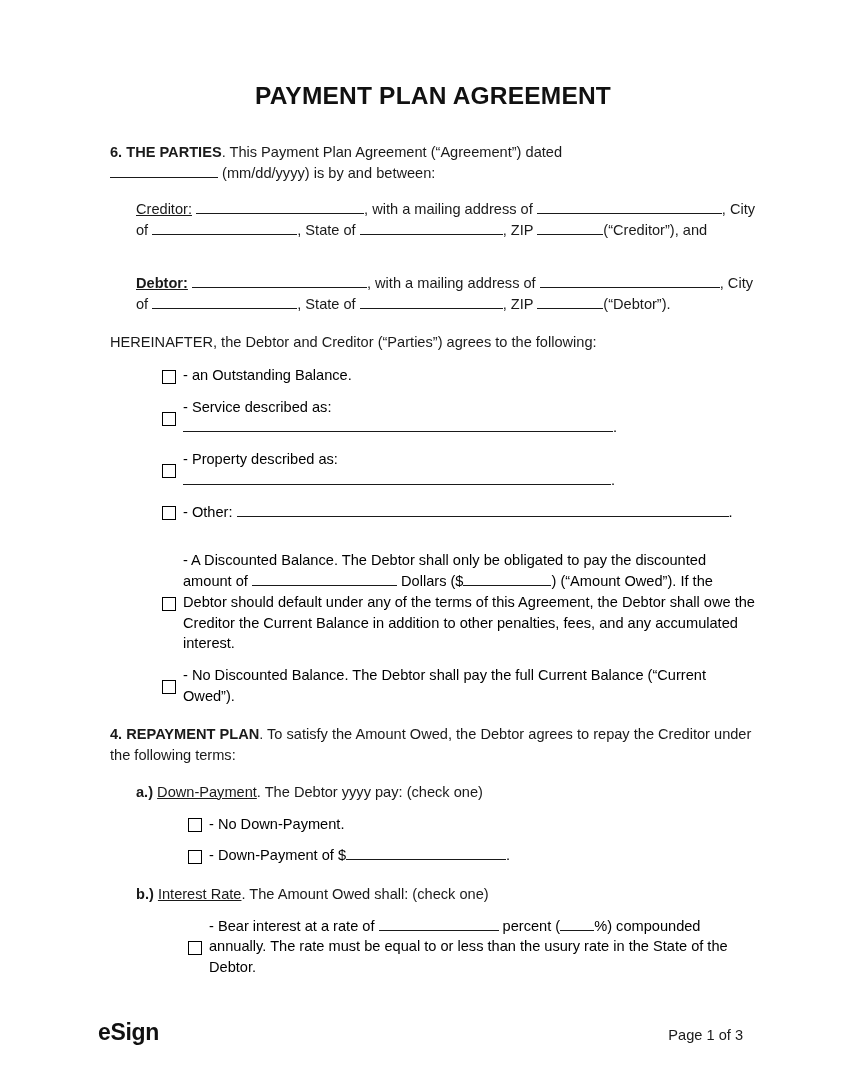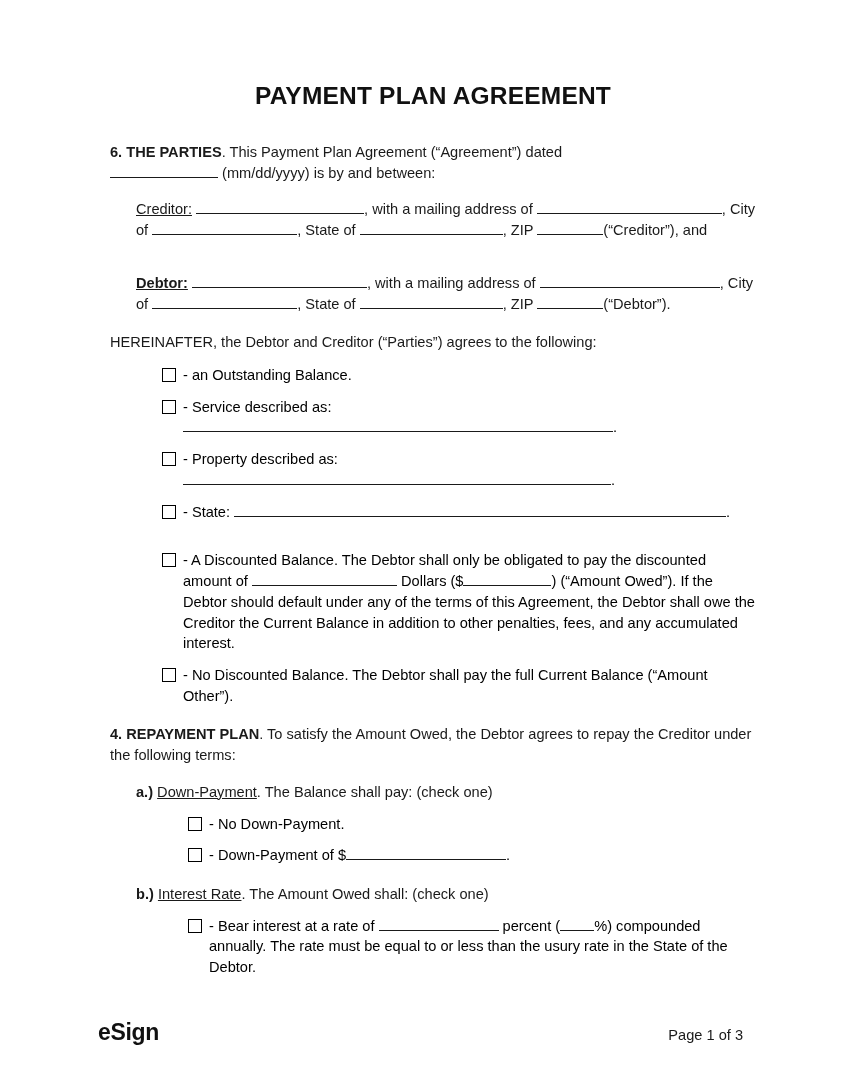--- a/index.html
+++ b/index.html
@@ -61,21 +61,21 @@
     margin-left: 26px;
   }
   .indent2 {
     margin-left: 52px;
   }
   .indent3 {
     margin-left: 78px;
   }
   .cb-row {
     display: flex;
-    align-items: flex-start;
+    align-items: center;
     margin-top: 11px;
   }
   .cb {
     width: 12px;
     height: 12px;
     border: 1.6px solid #000;
     flex: 0 0 auto;
     margin-top: 3px;
     margin-right: 7px;
     background: #fff;
@@ -158,49 +158,49 @@
       <div class="cb-row">
         <span class="cb"></span>
         <span class="cb-text">
           <span>- Property described as:</span>
           <span class="fill" style="width:428px;"></span>.
         </span>
       </div>
       <div class="cb-row">
         <span class="cb"></span>
         <span class="cb-text">
-          <span>- State:</span>
+          <span>- Other:</span>
           <span class="fill" style="width:492px;"></span>.
         </span>
       </div>
     </div>
 
 
     <div class="indent2" style="margin-top:28px;">
       <div class="cb-row">
         <span class="cb"></span>
         <span class="cb-text">
           <span>- A Discounted Balance. The Debtor shall only be obligated to pay the discounted amount of</span>
           <span class="fill" style="width:145px;"></span>
           <span>Dollars ($</span><span class="fill" style="width:88px;"></span><span>) (“Amount Owed”). If the Debtor should default under any of the terms of this Agreement, the Debtor shall owe the Creditor the Current Balance in addition to other penalties, fees, and any accumulated interest.</span>
         </span>
       </div>
       <div class="cb-row">
         <span class="cb"></span>
-        <span class="cb-text">- No Discounted Balance. The Debtor shall pay the full Current Balance (“Amount Other”).</span>
+        <span class="cb-text">- No Discounted Balance. The Debtor shall pay the full Current Balance (“Current Owed”).</span>
       </div>
     </div>
 
     <div class="sec body-text">
       <span class="sec-num">4. REPAYMENT PLAN</span><span>. To satisfy the Amount Owed, the Debtor agrees to repay the Creditor under the following terms:</span>
     </div>
 
     <div class="body-text indent" style="margin-top:16px;">
       <span class="bold">a.)</span>
-      <span class="u">Down-Payment</span><span>. The Balance shall pay: (check one)</span>
+      <span class="u">Down-Payment</span><span>. The Debtor yyyy pay: (check one)</span>
     </div>
 
     <div class="indent3" style="margin-top:8px;">
       <div class="cb-row">
         <span class="cb"></span>
         <span class="cb-text">- No Down-Payment.</span>
       </div>
       <div class="cb-row">
         <span class="cb"></span>
         <span class="cb-text">

